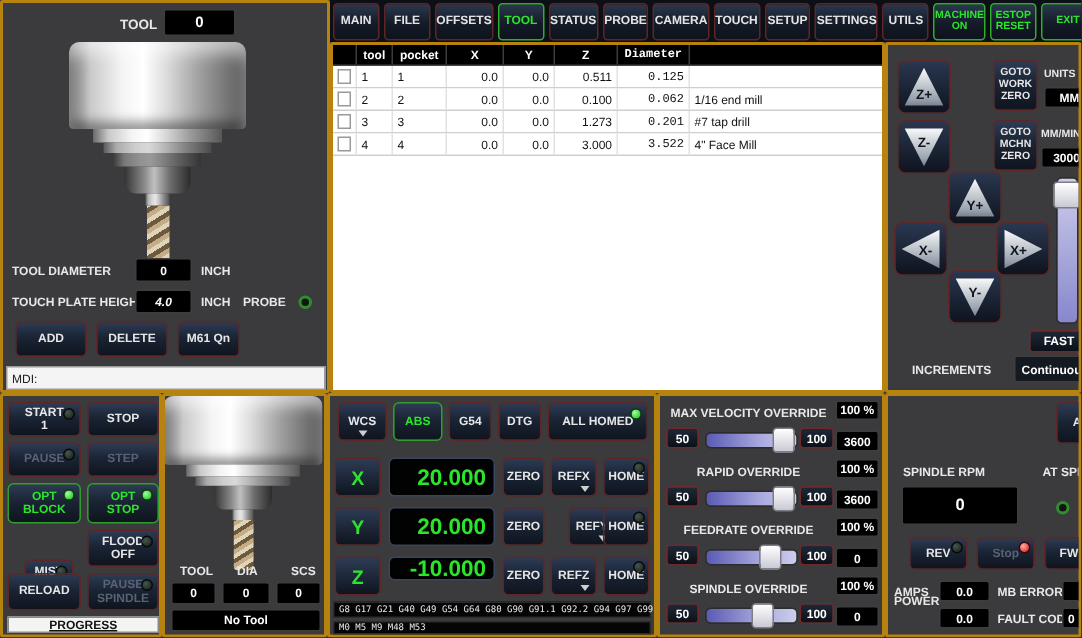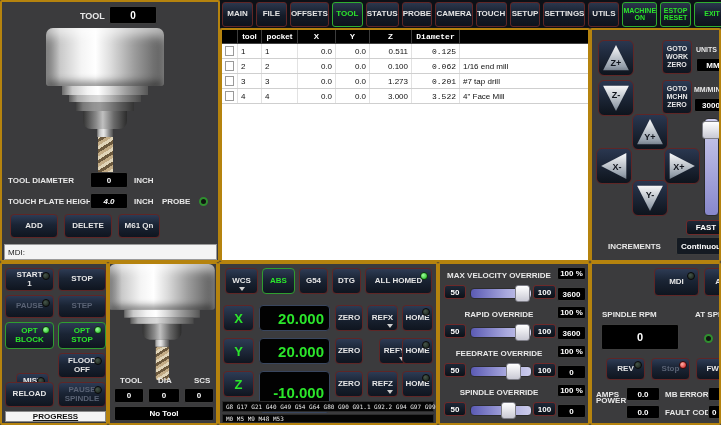--- a/index.html
+++ b/index.html
@@ -351,21 +351,21 @@
     <div class="btn" style="left:147px;top:74px;width:31px;height:26px;margin-left:12px;">
       <span>REFY</span>
       <span class="chev" style="right:4px;bottom:2px;"></span>
     </div>
     <div class="btn" style="left:182px;top:74px;width:31px;height:26px;">
       <span>HOME</span>
       <span class="led" style="right:2px;top:2px;"></span>
     </div>
 
     <div class="axisbtn" style="left:3px;top:107px;width:31px;height:26px;">Z</div>
-    <div class="drodisp" style="left:39px;top:107px;width:71px;height:42px;">-10.000</div>
+    <div class="drodisp" style="left:39px;top:107px;width:71px;height:16px;">-10.000</div>
     <div class="btn" style="left:115px;top:107px;width:28px;height:26px;">ZERO</div>
     <div class="btn" style="left:147px;top:107px;width:31px;height:26px;">
       <span>REFZ</span>
       <span class="chev" style="right:4px;bottom:2px;"></span>
     </div>
     <div class="btn" style="left:182px;top:107px;width:31px;height:26px;">
       <span>HOME</span>
       <span class="led" style="right:2px;top:2px;"></span>
     </div>
 
@@ -406,24 +406,20 @@
     <div class="dbox" style="left:117px;top:120px;width:29px;height:13px;font-size:8px;">100 %</div>
     <div class="sbox" style="left:4px;top:138px;width:22px;height:14px;">50</div>
     <div class="htrack" style="left:30px;top:141px;width:60px;">
       <div class="hthumb" style="left: 60%;"></div>
     </div>
     <div class="sbox" style="left:93px;top:138px;width:23px;height:14px;">100</div>
     <div class="dbox" style="left:117px;top:140px;width:29px;height:14px;font-size:8px;">0</div>
   </div>
 
   <div class="panel" style="left:590px;top:262px;width:131px;height:163px;">
-    <div class="btn" style="left:62px;top:4px;width:45px;height:28px;">
-      <span>MDI</span>
-      <span class="led" style="right:3px;top:3px;"></span>
-    </div>
     <div class="btn" style="left:112px;top:4px;width:45px;height:28px;">
       <span>AUTO</span>
     </div>
 
     <div class="lbl" style="left:10px;top:46px;">SPINDLE RPM</div>
     <div class="lbl" style="left:103px;top:46px;">AT SPEED</div>
     <div class="dbox" style="left:9px;top:60px;width:78px;height:26px;font-size:11px;">0</div>
     <div class="led ring" style="left:112px;top:70px;"></div>
 
     <div class="btn" style="left:14px;top:94px;width:39px;height:22px;">

